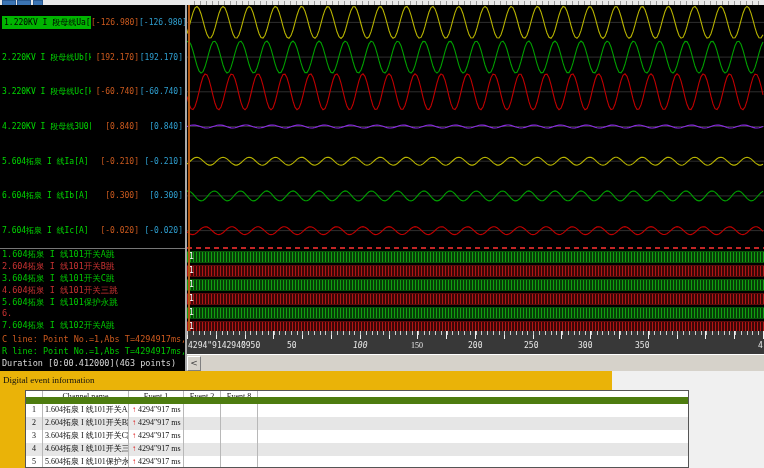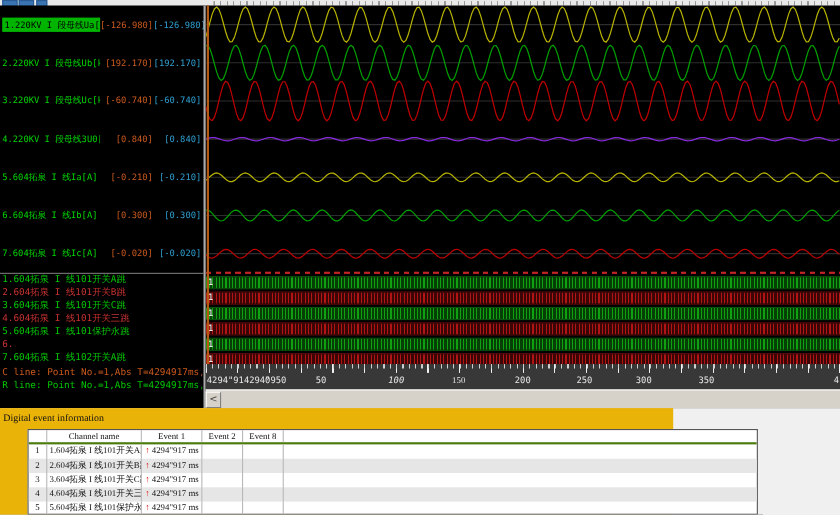--- a/index.html
+++ b/index.html
@@ -56,21 +56,21 @@
   #hscroll .arrow{position:absolute;left:0;top:1px;width:14px;height:15px;background:#d6d2ca;
       border:1px solid;border-color:#fff #808080 #808080 #fff;box-sizing:border-box;
       font-size:9px;line-height:13px;text-align:center;color:#444;font-family:"DejaVu Sans",sans-serif;}
   
   #bottom{position:absolute;left:0;top:371px;width:612px;height:97px;background:#eab308;
       font-family:Liberation Serif, serif;}
   #etitle{position:absolute;left:3px;top:4px;font-size:9px;color:#111;}
   #etable{position:absolute;left:25px;top:19px;width:664px;height:78px;background:#fff;
       border:1px solid #555;box-sizing:border-box;overflow:hidden;}
   .trow{display:flex;height:13px;box-sizing:border-box;}
-  .trow.head{border-bottom:2px solid #4d7c0f;}
+  .trow.head{border-bottom:7px solid #4d7c0f;}
   .trow.shade{background:#e6e6e6;}
   .tc{border-right:1px solid #b8b8b8;box-sizing:border-box;font-size:8px;line-height:12px;
       white-space:nowrap;overflow:hidden;color:#111;}
   .c0{width:17px;text-align:center;}
   .c1{width:86px;padding-left:2px;}
   .c2{width:55px;padding-left:3px;}
   .c3{width:37px;}
   .c4{width:37px;}
   .c5{flex:1;border-right:none;}
   .head .tc{text-align:center;padding-left:0;}
@@ -129,20 +129,21 @@
       <div class="dchan red">2.604拓泉 I 线101开关B跳</div>
       <div class="dchan green">3.604拓泉 I 线101开关C跳</div>
       <div class="dchan red">4.604拓泉 I 线101开关三跳</div>
       <div class="dchan green">5.604拓泉 I 线101保护永跳</div>
       <div class="dchan red">6.</div>
       <div class="dchan green">7.604拓泉 I 线102开关A跳</div>
     </div>
 
   <div id="cline" class="statline">C line: Point No.=1,Abs T=4294917ms,  Rel T=42949</div>
   <div id="rline" class="statline">R line: Point No.=1,Abs T=4294917ms,  Rel T=42949</div>
+  <div id="duration" class="statline">Duration [0:00.412000](463 points)</div>
 
   <div id="vdivider"></div>
 
   <svg id="wave-svg" width="577" height="243">
       <line x1="0" x2="577" y1="17.4" y2="17.4" stroke="#2e2e2e" stroke-width="1"></line>
       <path d="M0 28.7 L2 22.2 L4 14.6 L6 7.6 L8 2.9 L10 1.4 L12 3.5 L14 8.7 L16 15.9 L18 23.4 L20 29.6 L22 33.0 L24 32.8 L26 29.2 L28 22.9 L30 15.3 L32 8.2 L34 3.2 L36 1.4 L38 3.1 L40 8.1 L42 15.2 L44 22.7 L46 29.1 L48 32.8 L50 33.0 L52 29.7 L54 23.6 L56 16.1 L58 8.9 L60 3.6 L62 1.4 L64 2.8 L66 7.5 L68 14.4 L70 22.0 L72 28.5 L74 32.6 L76 33.1 L78 30.2 L80 24.3 L82 16.9 L84 9.6 L86 4.0 L88 1.4 L90 2.5 L92 6.9 L94 13.7 L96 21.3 L98 28.0 L100 32.3 L102 33.3 L104 30.6 L106 25.0 L108 17.6 L110 10.2 L112 4.4 L114 1.5 L116 2.2 L118 6.3 L120 12.9 L122 20.5 L124 27.4 L126 32.0 L128 33.3 L130 31.0 L132 25.7 L134 18.4 L136 10.9 L138 4.9 L140 1.7 L142 2.0 L144 5.8 L146 12.2 L148 19.7 L150 26.8 L152 31.7 L154 33.4 L156 31.4 L158 26.3 L160 19.2 L162 11.6 L164 5.4 L166 1.8 L168 1.8 L170 5.3 L172 11.5 L174 19.0 L176 26.1 L178 31.3 L180 33.3 L182 31.8 L184 26.9 L186 19.9 L188 12.4 L190 5.9 L192 2.0 L194 1.6 L196 4.8 L198 10.8 L200 18.2 L202 25.5 L204 30.9 L206 33.3 L208 32.1 L210 27.5 L212 20.7 L214 13.1 L216 6.5 L218 2.3 L220 1.5 L222 4.3 L224 10.1 L226 17.5 L228 24.8 L230 30.5 L232 33.2 L234 32.4 L236 28.1 L238 21.4 L240 13.8 L242 7.0 L244 2.6 L246 1.4 L248 3.9 L250 9.4 L252 16.7 L254 24.1 L256 30.1 L258 33.1 L260 32.6 L262 28.7 L264 22.2 L266 14.6 L268 7.6 L270 2.9 L272 1.4 L274 3.5 L276 8.7 L278 15.9 L280 23.4 L282 29.6 L284 33.0 L286 32.8 L288 29.2 L290 22.9 L292 15.3 L294 8.2 L296 3.2 L298 1.4 L300 3.1 L302 8.1 L304 15.2 L306 22.7 L308 29.1 L310 32.8 L312 33.0 L314 29.7 L316 23.6 L318 16.1 L320 8.9 L322 3.6 L324 1.4 L326 2.8 L328 7.5 L330 14.4 L332 22.0 L334 28.5 L336 32.6 L338 33.1 L340 30.2 L342 24.3 L344 16.9 L346 9.6 L348 4.0 L350 1.4 L352 2.5 L354 6.9 L356 13.7 L358 21.3 L360 28.0 L362 32.3 L364 33.3 L366 30.6 L368 25.0 L370 17.6 L372 10.2 L374 4.4 L376 1.5 L378 2.2 L380 6.3 L382 12.9 L384 20.5 L386 27.4 L388 32.0 L390 33.3 L392 31.0 L394 25.7 L396 18.4 L398 10.9 L400 4.9 L402 1.7 L404 2.0 L406 5.8 L408 12.2 L410 19.7 L412 26.8 L414 31.7 L416 33.4 L418 31.4 L420 26.3 L422 19.2 L424 11.6 L426 5.4 L428 1.8 L430 1.8 L432 5.3 L434 11.5 L436 19.0 L438 26.1 L440 31.3 L442 33.3 L444 31.8 L446 26.9 L448 19.9 L450 12.4 L452 5.9 L454 2.0 L456 1.6 L458 4.8 L460 10.8 L462 18.2 L464 25.5 L466 30.9 L468 33.3 L470 32.1 L472 27.5 L474 20.7 L476 13.1 L478 6.5 L480 2.3 L482 1.5 L484 4.3 L486 10.1 L488 17.5 L490 24.8 L492 30.5 L494 33.2 L496 32.4 L498 28.1 L500 21.4 L502 13.8 L504 7.0 L506 2.6 L508 1.4 L510 3.9 L512 9.4 L514 16.7 L516 24.1 L518 30.1 L520 33.1 L522 32.6 L524 28.7 L526 22.2 L528 14.6 L530 7.6 L532 2.9 L534 1.4 L536 3.5 L538 8.7 L540 15.9 L542 23.4 L544 29.6 L546 33.0 L548 32.8 L550 29.2 L552 22.9 L554 15.3 L556 8.2 L558 3.2 L560 1.4 L562 3.1 L564 8.1 L566 15.2 L568 22.7 L570 29.1 L572 32.8 L574 33.0 L576 29.7" fill="none" stroke="#b8b400" stroke-width="1.1"></path>
       <line x1="0" x2="577" y1="52.1" y2="52.1" stroke="#2e2e2e" stroke-width="1"></line>
       <path d="M0 36.6 L2 36.4 L4 39.8 L6 45.9 L8 53.4 L10 60.6 L12 65.9 L14 68.1 L16 66.6 L18 61.8 L20 54.9 L22 47.3 L24 40.8 L26 36.8 L28 36.3 L30 39.3 L32 45.2 L34 52.7 L36 60.0 L38 65.5 L40 68.0 L42 66.9 L44 62.4 L46 55.7 L48 48.1 L50 41.4 L52 37.1 L54 36.2 L56 38.9 L58 44.5 L60 51.9 L62 59.3 L64 65.1 L66 67.9 L68 67.2 L70 63.0 L72 56.4 L74 48.8 L76 41.9 L78 37.4 L80 36.1 L82 38.5 L84 43.9 L86 51.1 L88 58.6 L90 64.6 L92 67.8 L94 67.4 L96 63.6 L98 57.1 L100 49.6 L102 42.5 L104 37.7 L106 36.1 L108 38.1 L110 43.2 L112 50.4 L114 57.9 L116 64.1 L118 67.6 L120 67.6 L122 64.1 L124 57.9 L126 50.3 L128 43.2 L130 38.0 L132 36.1 L134 37.7 L136 42.6 L138 49.6 L140 57.2 L142 63.6 L144 67.4 L146 67.8 L148 64.6 L150 58.6 L152 51.1 L154 43.8 L156 38.4 L158 36.1 L160 37.4 L162 42.0 L164 48.9 L166 56.5 L168 63.1 L170 67.2 L172 67.9 L174 65.0 L176 59.3 L178 51.8 L180 44.5 L182 38.8 L184 36.2 L186 37.1 L188 41.4 L190 48.1 L192 55.7 L194 62.5 L196 66.9 L198 68.0 L200 65.5 L202 59.9 L204 52.6 L206 45.2 L208 39.3 L210 36.3 L212 36.9 L214 40.8 L216 47.4 L218 55.0 L220 61.9 L222 66.6 L224 68.1 L226 65.9 L228 60.6 L230 53.4 L232 45.9 L234 39.8 L236 36.4 L238 36.6 L240 40.3 L242 46.6 L244 54.2 L246 61.3 L248 66.3 L250 68.1 L252 66.3 L254 61.2 L256 54.1 L258 46.6 L260 40.3 L262 36.6 L264 36.4 L266 39.8 L268 45.9 L270 53.4 L272 60.6 L274 65.9 L276 68.1 L278 66.6 L280 61.8 L282 54.9 L284 47.3 L286 40.8 L288 36.8 L290 36.3 L292 39.3 L294 45.2 L296 52.7 L298 60.0 L300 65.5 L302 68.0 L304 66.9 L306 62.4 L308 55.7 L310 48.1 L312 41.4 L314 37.1 L316 36.2 L318 38.9 L320 44.5 L322 51.9 L324 59.3 L326 65.1 L328 67.9 L330 67.2 L332 63.0 L334 56.4 L336 48.8 L338 41.9 L340 37.4 L342 36.1 L344 38.5 L346 43.9 L348 51.1 L350 58.6 L352 64.6 L354 67.8 L356 67.4 L358 63.6 L360 57.1 L362 49.6 L364 42.5 L366 37.7 L368 36.1 L370 38.1 L372 43.2 L374 50.4 L376 57.9 L378 64.1 L380 67.6 L382 67.6 L384 64.1 L386 57.9 L388 50.3 L390 43.2 L392 38.0 L394 36.1 L396 37.7 L398 42.6 L400 49.6 L402 57.2 L404 63.6 L406 67.4 L408 67.8 L410 64.6 L412 58.6 L414 51.1 L416 43.8 L418 38.4 L420 36.1 L422 37.4 L424 42.0 L426 48.9 L428 56.5 L430 63.1 L432 67.2 L434 67.9 L436 65.0 L438 59.3 L440 51.8 L442 44.5 L444 38.8 L446 36.2 L448 37.1 L450 41.4 L452 48.1 L454 55.7 L456 62.5 L458 66.9 L460 68.0 L462 65.5 L464 59.9 L466 52.6 L468 45.2 L470 39.3 L472 36.3 L474 36.9 L476 40.8 L478 47.4 L480 55.0 L482 61.9 L484 66.6 L486 68.1 L488 65.9 L490 60.6 L492 53.4 L494 45.9 L496 39.8 L498 36.4 L500 36.6 L502 40.3 L504 46.6 L506 54.2 L508 61.3 L510 66.3 L512 68.1 L514 66.3 L516 61.2 L518 54.1 L520 46.6 L522 40.3 L524 36.6 L526 36.4 L528 39.8 L530 45.9 L532 53.4 L534 60.6 L536 65.9 L538 68.1 L540 66.6 L542 61.8 L544 54.9 L546 47.3 L548 40.8 L550 36.8 L552 36.3 L554 39.3 L556 45.2 L558 52.7 L560 60.0 L562 65.5 L564 68.0 L566 66.9 L568 62.4 L570 55.7 L572 48.1 L574 41.4 L576 37.1" fill="none" stroke="#00a000" stroke-width="1.1"></path>
       <line x1="0" x2="577" y1="86.8" y2="86.8" stroke="#2e2e2e" stroke-width="1"></line>
       <path d="M0 91.4 L2 98.9 L4 103.7 L6 104.6 L8 101.5 L10 95.1 L12 86.8 L14 78.5 L16 72.1 L18 68.9 L20 69.9 L22 74.6 L24 82.1 L26 90.6 L28 98.3 L30 103.4 L32 104.7 L34 102.0 L36 95.9 L38 87.7 L40 79.3 L42 72.6 L44 69.1 L46 69.6 L48 74.0 L50 81.2 L52 89.8 L54 97.6 L56 103.0 L58 104.8 L60 102.5 L62 96.6 L64 88.5 L66 80.1 L68 73.1 L70 69.3 L72 69.3 L74 73.4 L76 80.4 L78 88.9 L80 96.9 L82 102.6 L84 104.8 L86 102.9 L88 97.3 L90 89.4 L92 80.9 L94 73.7 L96 69.5 L98 69.2 L100 72.8 L102 79.6 L104 88.0 L106 96.2 L108 102.2 L110 104.8 L112 103.2 L114 98.0 L116 90.3 L118 81.7 L120 74.3 L122 69.7 L124 69.0 L126 72.3 L128 78.8 L130 87.2 L132 95.4 L134 101.7 L136 104.7 L138 103.6 L140 98.7 L142 91.1 L144 82.5 L146 75.0 L148 70.0 L150 68.9 L152 71.8 L154 78.1 L156 86.3 L158 94.7 L160 101.3 L162 104.6 L164 103.9 L166 99.3 L168 91.9 L170 83.4 L172 75.6 L174 70.4 L176 68.8 L178 71.3 L180 77.3 L182 85.5 L184 93.9 L186 100.7 L188 104.4 L190 104.1 L192 99.9 L194 92.8 L196 84.2 L198 76.3 L200 70.7 L202 68.8 L204 70.9 L206 76.6 L208 84.6 L210 93.1 L212 100.2 L214 104.2 L216 104.3 L218 100.5 L220 93.6 L222 85.1 L224 77.0 L226 71.1 L228 68.8 L230 70.5 L232 75.9 L234 83.7 L236 92.3 L238 99.6 L240 104.0 L242 104.5 L244 101.0 L246 94.3 L248 86.0 L250 77.8 L252 71.6 L254 68.9 L256 70.2 L258 75.2 L260 82.9 L262 91.4 L264 98.9 L266 103.7 L268 104.6 L270 101.5 L272 95.1 L274 86.8 L276 78.5 L278 72.1 L280 68.9 L282 69.9 L284 74.6 L286 82.1 L288 90.6 L290 98.3 L292 103.4 L294 104.7 L296 102.0 L298 95.9 L300 87.7 L302 79.3 L304 72.6 L306 69.1 L308 69.6 L310 74.0 L312 81.2 L314 89.8 L316 97.6 L318 103.0 L320 104.8 L322 102.5 L324 96.6 L326 88.5 L328 80.1 L330 73.1 L332 69.3 L334 69.3 L336 73.4 L338 80.4 L340 88.9 L342 96.9 L344 102.6 L346 104.8 L348 102.9 L350 97.3 L352 89.4 L354 80.9 L356 73.7 L358 69.5 L360 69.2 L362 72.8 L364 79.6 L366 88.0 L368 96.2 L370 102.2 L372 104.8 L374 103.2 L376 98.0 L378 90.3 L380 81.7 L382 74.3 L384 69.7 L386 69.0 L388 72.3 L390 78.8 L392 87.2 L394 95.4 L396 101.7 L398 104.7 L400 103.6 L402 98.7 L404 91.1 L406 82.5 L408 75.0 L410 70.0 L412 68.9 L414 71.8 L416 78.1 L418 86.3 L420 94.7 L422 101.3 L424 104.6 L426 103.9 L428 99.3 L430 91.9 L432 83.4 L434 75.6 L436 70.4 L438 68.8 L440 71.3 L442 77.3 L444 85.5 L446 93.9 L448 100.7 L450 104.4 L452 104.1 L454 99.9 L456 92.8 L458 84.2 L460 76.3 L462 70.7 L464 68.8 L466 70.9 L468 76.6 L470 84.6 L472 93.1 L474 100.2 L476 104.2 L478 104.3 L480 100.5 L482 93.6 L484 85.1 L486 77.0 L488 71.1 L490 68.8 L492 70.5 L494 75.9 L496 83.7 L498 92.3 L500 99.6 L502 104.0 L504 104.5 L506 101.0 L508 94.3 L510 86.0 L512 77.8 L514 71.6 L516 68.9 L518 70.2 L520 75.2 L522 82.9 L524 91.4 L526 98.9 L528 103.7 L530 104.6 L532 101.5 L534 95.1 L536 86.8 L538 78.5 L540 72.1 L542 68.9 L544 69.9 L546 74.6 L548 82.1 L550 90.6 L552 98.3 L554 103.4 L556 104.7 L558 102.0 L560 95.9 L562 87.7 L564 79.3 L566 72.6 L568 69.1 L570 69.6 L572 74.0 L574 81.2 L576 89.8" fill="none" stroke="#c00000" stroke-width="1.1"></path>

